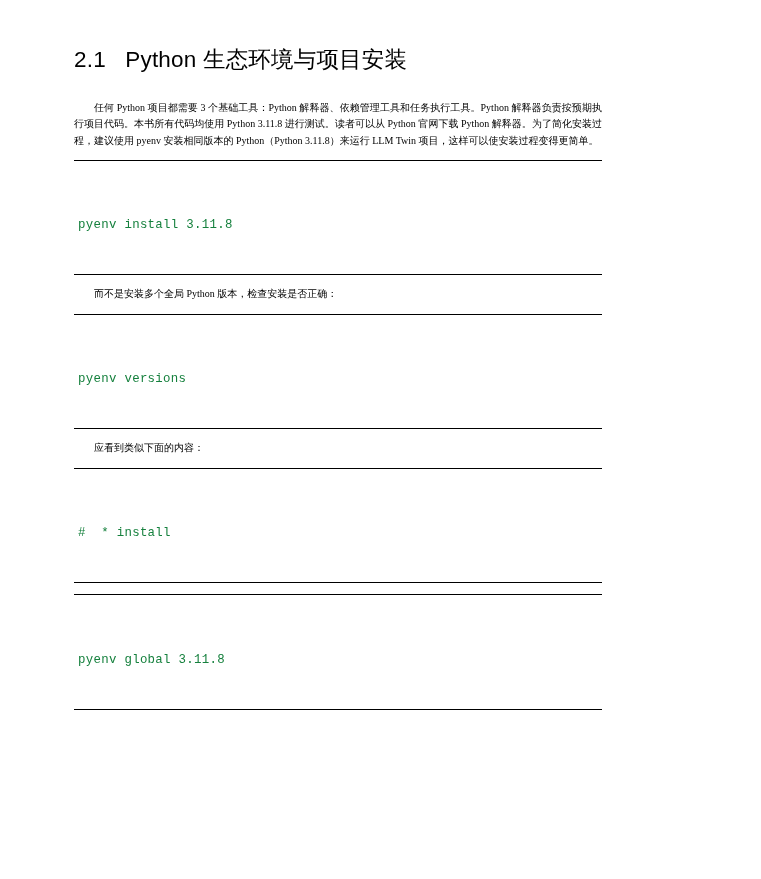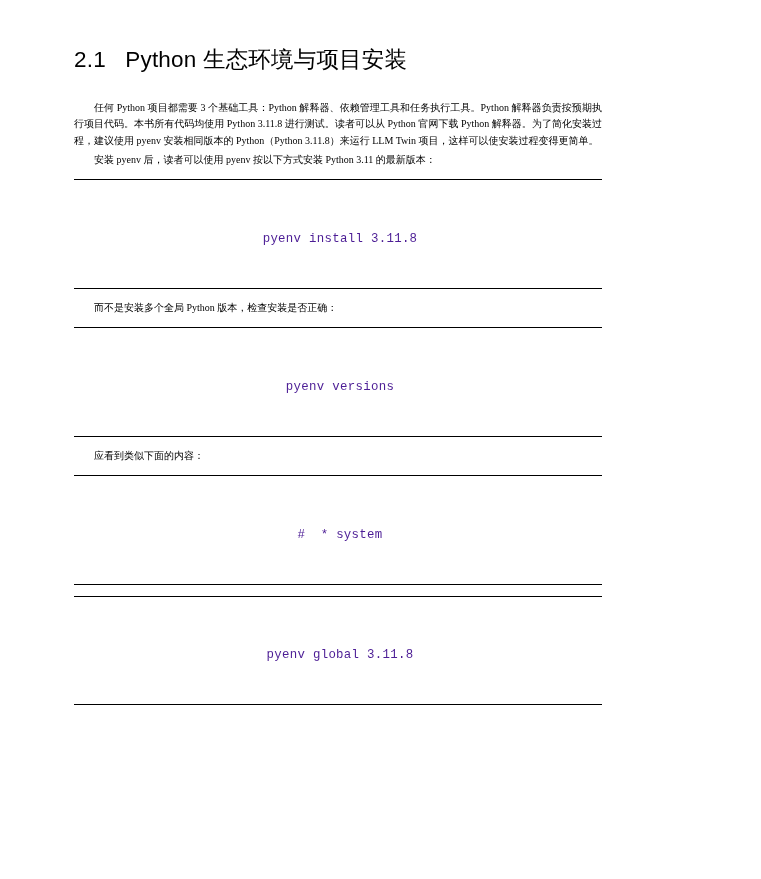--- a/index.html
+++ b/index.html
@@ -35,59 +35,57 @@
     line-height: 1.62;
     text-align: justify;
     text-justify: inter-ideograph;
     margin: 0 0 3px 0;
     text-indent: 2em;
   }
   .code-block {
     border-top: 1px solid #000;
     border-bottom: 1px solid #000;
     margin: 11px 0 11px 0;
-    padding: 13px 0 3px 4px;
+    padding: 19px 0 3px 4px;
     font-family: "Liberation Mono", monospace;
     font-size: 12.4px;
     line-height: 1.48;
-    color: #4c1d95;
+    color: #15803d;
     white-space: pre;
     letter-spacing: 0.3px;
-    text-align: center;
   }
   .code-block .line {
     display: block;
   }
 </style>
 </head>
 <body>
 
 <div class="page">
 
   <h1 class="heading">2.1   Python 生态环境与项目安装</h1>
 
   <p class="para">任何 Python 项目都需要 3 个基础工具：Python 解释器、依赖管理工具和任务执行工具。Python 解释器负责按预期执行项目代码。本书所有代码均使用 Python 3.11.8 进行测试。读者可以从 Python 官网下载 Python 解释器。为了简化安装过程，建议使用 pyenv 安装相同版本的 Python（Python 3.11.8）来运行 LLM Twin 项目，这样可以使安装过程变得更简单。</p>
 
 
-  <p class="para">安装 pyenv 后，读者可以使用 pyenv 按以下方式安装 Python 3.11 的最新版本：</p>
 
   <div class="code-block">
     <span class="line">pyenv install 3.11.8</span>
   </div>
 
   <p class="para">而不是安装多个全局 Python 版本，检查安装是否正确：</p>
 
   <div class="code-block">
     <span class="line">pyenv versions</span>
   </div>
 
   <p class="para">应看到类似下面的内容：</p>
 
   <div class="code-block">
-    <span class="line">#  * system</span>
+    <span class="line">#  * install</span>
   </div>
 
 
   <div class="code-block">
     <span class="line">pyenv global 3.11.8</span>
   </div>
 
 </div>
 
 </body></html>

